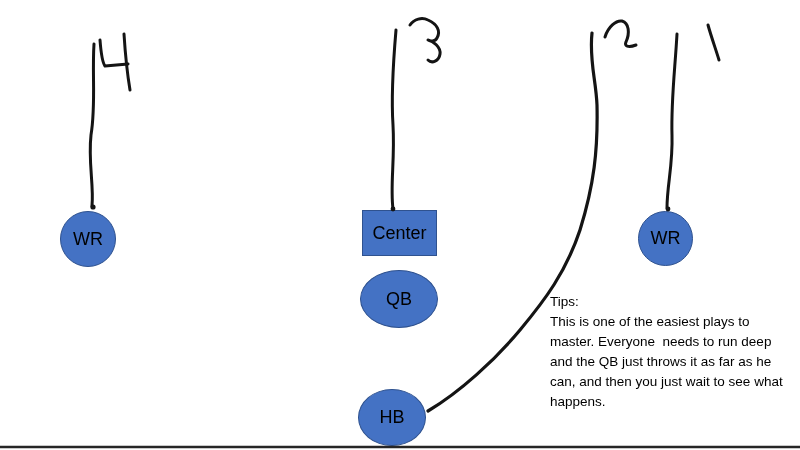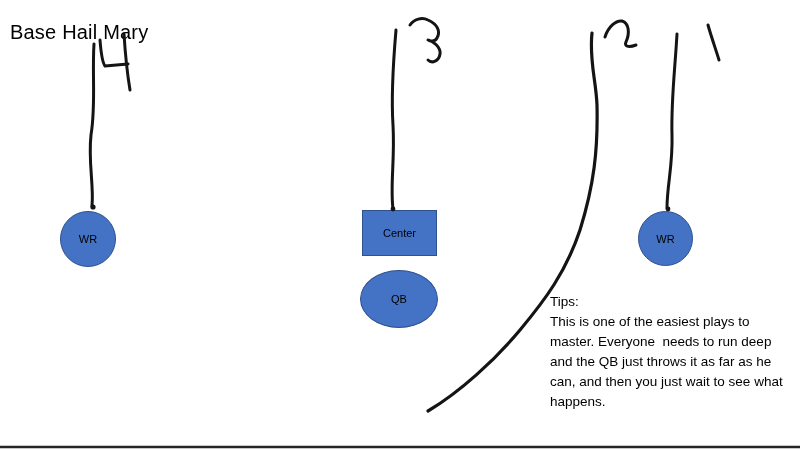--- a/index.html
+++ b/index.html
@@ -32,21 +32,21 @@
   }
   .player {
     position: absolute;
     background: var(--shape-fill);
     border: 1px solid var(--shape-border);
     display: flex;
     align-items: center;
     justify-content: center;
   }
   .player .label {
-    font-size: 11px;
+    font-size: 18px;
     color: #000000;
     white-space: nowrap;
   }
   .round { border-radius: 50%; }
   .wr-left  { left: 60px;  top: 211px; width: 56px; height: 56px; }
   .center-rect { left: 362px; top: 210px; width: 75px; height: 46px; }
   .qb  { left: 360px; top: 270px; width: 78px; height: 58px; }
   .hb  { left: 358px; top: 389px; width: 68px; height: 57px; }
   .wr-right { left: 638px; top: 211px; width: 55px; height: 55px; }
   .tips {
@@ -71,34 +71,36 @@
     stroke-linejoin: round;
   }
   .ink-dot { fill: var(--ink); stroke: none; }
   .scrimmage { stroke: var(--scrimmage-line); }
 </style>
 </head>
 <body>
 
 <div class="canvas">
 
-  <div class="slide-title">Base Hail Mary</div>
 
   <div class="player round wr-left">
     <span class="label">WR</span>
   </div>
 
   <div class="player center-rect">
     <span class="label">Center</span>
   </div>
 
   <div class="player round qb">
     <span class="label">QB</span>
   </div>
 
+  <div class="player round hb">
+    <span class="label">HB</span>
+  </div>
 
   <div class="player round wr-right">
     <span class="label">WR</span>
   </div>
 
   <div class="tips">
     <div class="tips-line">Tips:</div>
     <div class="tips-line">This is one of the easiest plays to</div>
     <div class="tips-line">master. Everyone  needs to run deep</div>
     <div class="tips-line">and the QB just throws it as far as he</div>

